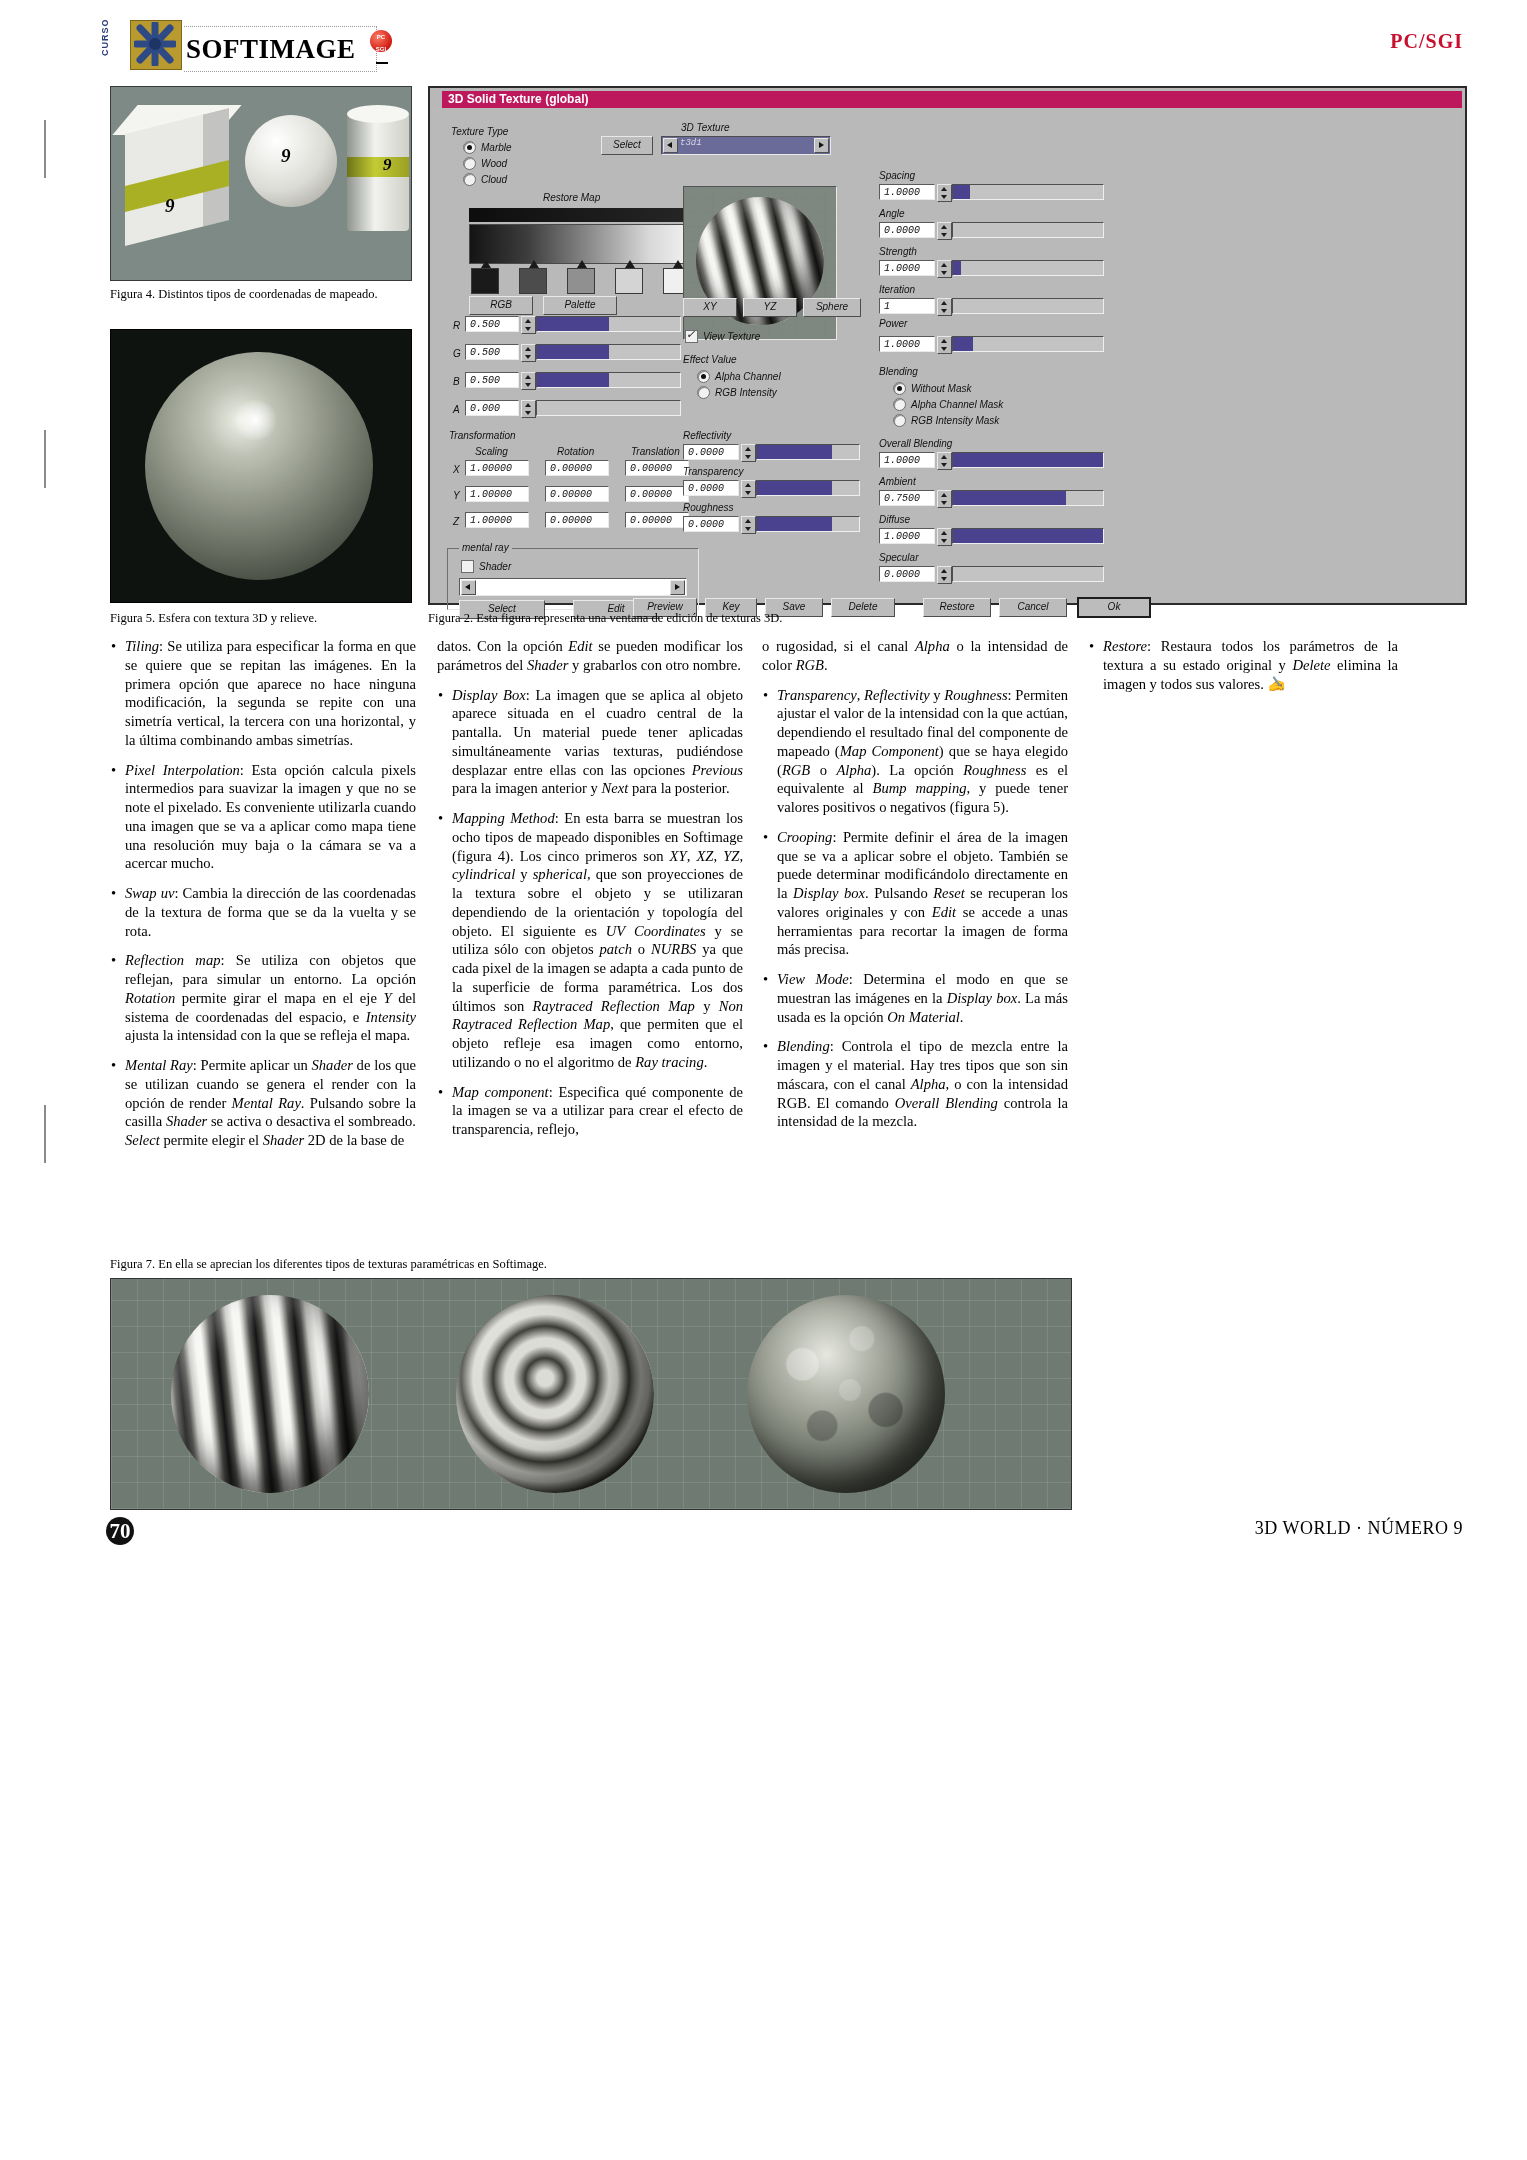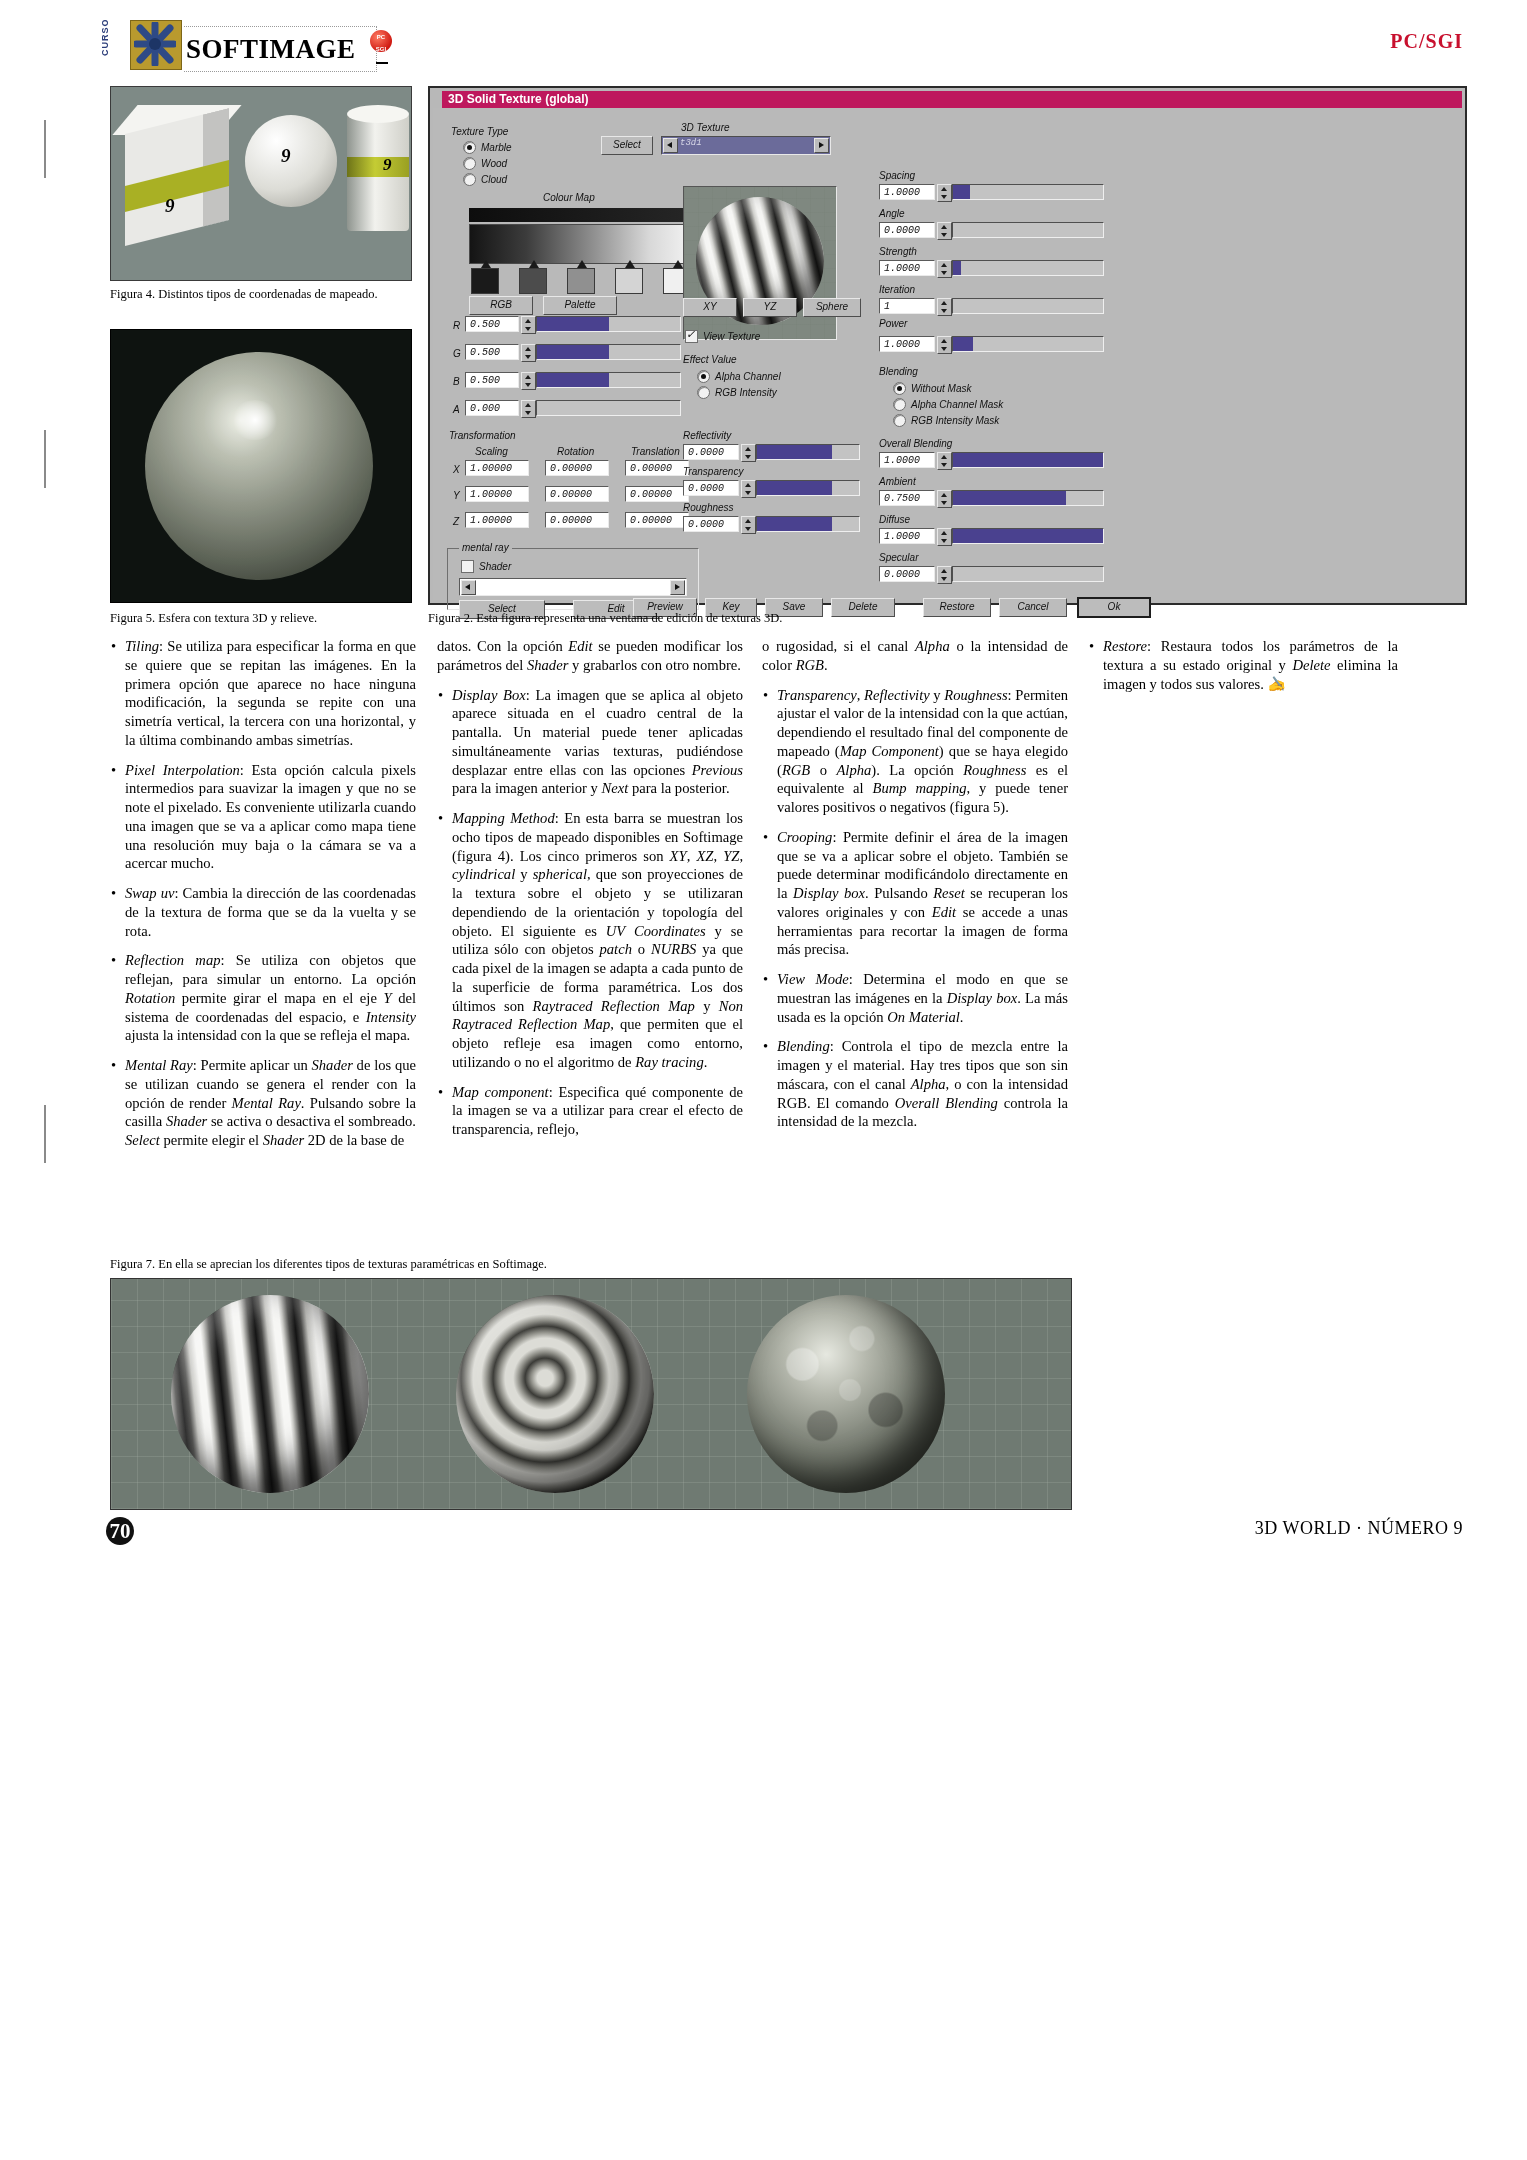--- a/index.html
+++ b/index.html
@@ -213,21 +213,21 @@
       <div class="combo" style="left:228px;top:28px;width:168px;height:17px;">
         <div class="sbtn l" style="left:1px;top:1px;">
             <i></i>
           </div>
         <div class="val">t3d1</div>
         <div class="sbtn r" style="right:1px;top:1px;">
             <i></i>
           </div>
       </div>
 
-      <div class="lbl" style="left:110px;top:84px;">Colour Map</div>
+      <div class="lbl" style="left:110px;top:84px;">Restore Map</div>
       <div class="cmap">
         <div class="cmapbar"></div>
         <div class="cmapgrad"></div>
         <div class="arrowup" style="left:12px;top:52px;"></div>
         <div class="arrowup" style="left:60px;top:52px;"></div>
         <div class="arrowup" style="left:108px;top:52px;"></div>
         <div class="arrowup" style="left:156px;top:52px;"></div>
         <div class="arrowup" style="left:204px;top:52px;"></div>
         <div class="swatch" style="left:2px;background:#1a1a1a;"></div>
         <div class="swatch" style="left:50px;background:#4c4c4c;"></div>

